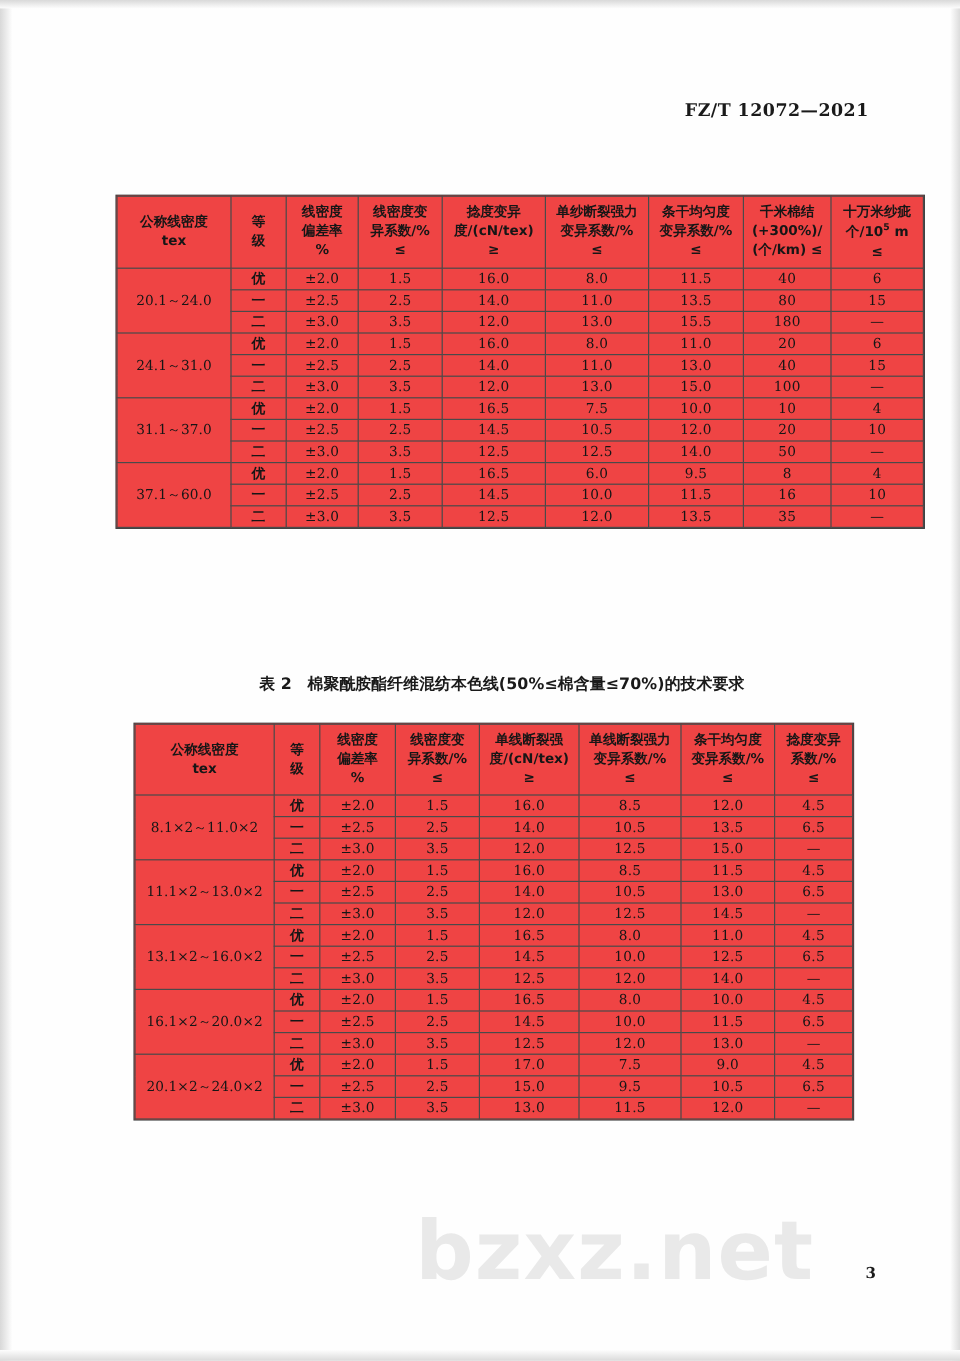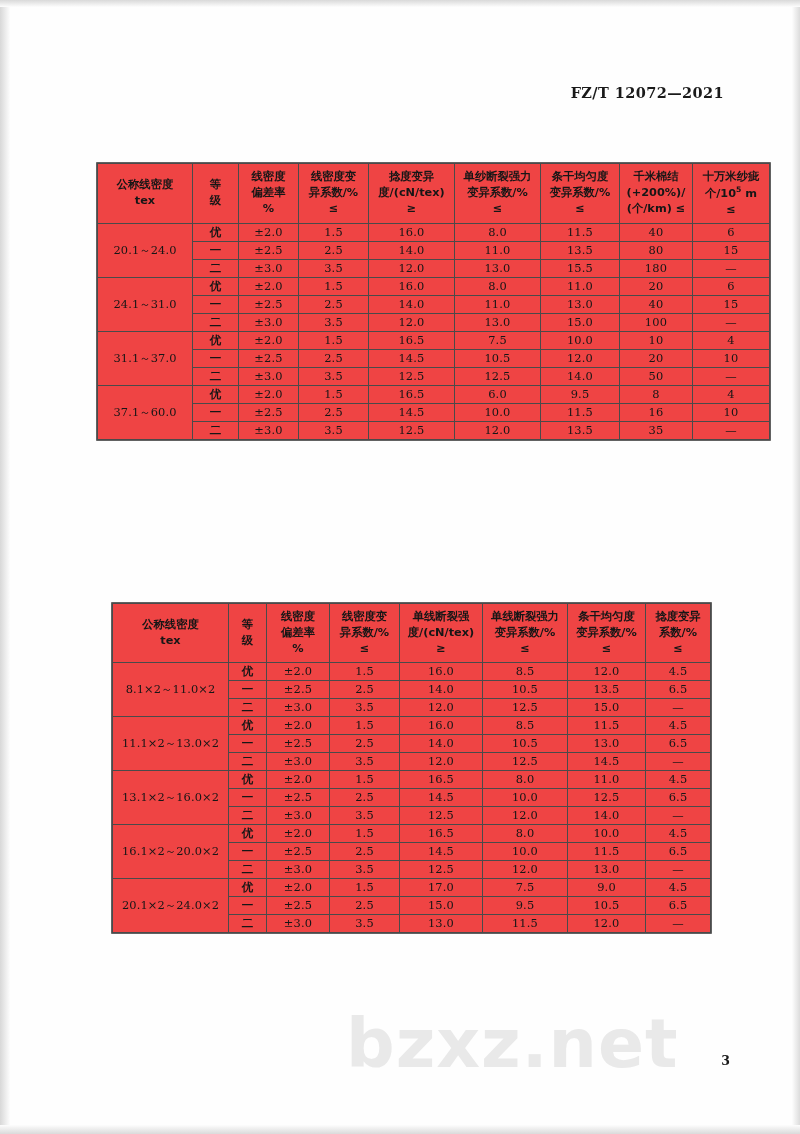--- a/index.html
+++ b/index.html
@@ -223,21 +223,21 @@
             <span class="lt">变异系数/%</span>
             <span class="lt">≤</span>
           </th>
           <th>
             <span class="lt">条干均匀度</span>
             <span class="lt">变异系数/%</span>
             <span class="lt">≤</span>
           </th>
           <th>
             <span class="lt">千米棉结</span>
-            <span class="lt">(+200%)/</span>
+            <span class="lt">(+300%)/</span>
             <span class="lt">(个/km) ≤</span>
           </th>
           <th>
             <span class="lt">十万米纱疵</span>
             <span class="lt">个/10<sup>5</sup> m</span>
             <span class="lt">≤</span>
           </th>
         </tr>
       </thead>
     <tbody id="t1body">
@@ -361,20 +361,23 @@
           <td>3.5</td>
           <td>12.5</td>
           <td>12.0</td>
           <td>13.5</td>
           <td>35</td>
           <td>—</td>
         </tr>
       </tbody>
   </table>
 
+  <div class="table-caption" id="cap2" style="left:216px; top:561px;">
+    <span class="cap-num">表 2</span><span>棉聚酰胺酯纤维混纺本色线(50%≤棉含量≤70%)的技术要求</span>
+  </div>
 
   <table class="spec t2 outer-thick" id="table2">
     <colgroup>
       <col class="c0">
         <col class="c1">
         <col class="c2">
         <col class="c3">
       <col class="c4">
         <col class="c5">
         <col class="c6">

